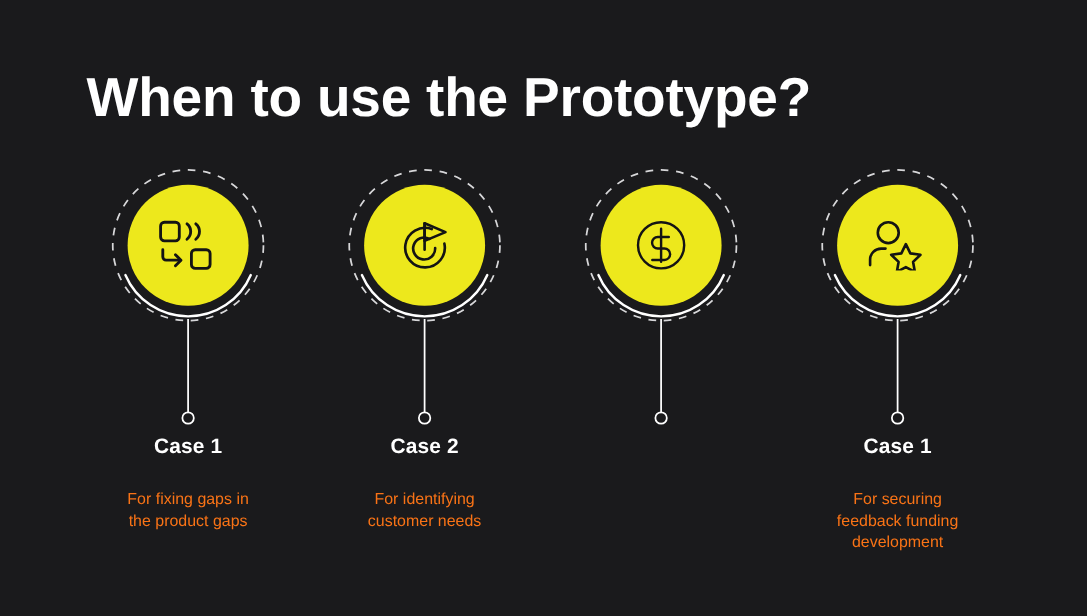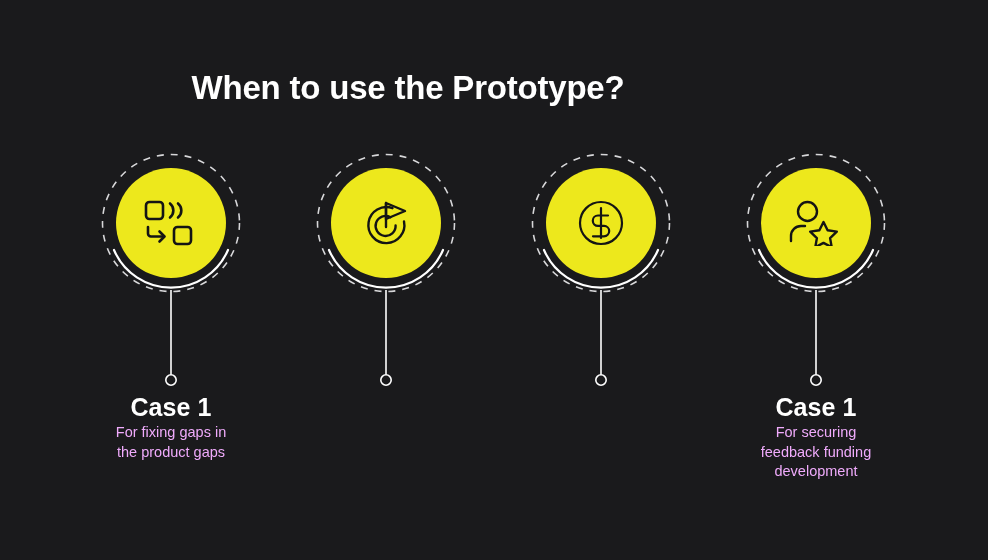--- a/index.html
+++ b/index.html
@@ -24,21 +24,21 @@
     background: #1a1a1c;
   }
 
   
   #page-title {
     position: absolute;
     top: 56px;
     left: 0;
     width: 816px;
     text-align: center;
-    font-size: 33px;
+    font-size: 50px;
     font-weight: bold;
     color: #ffffff;
     letter-spacing: -0.2px;
     line-height: 64px;
     white-space: nowrap;
   }
 
   
   #cases {
     position: absolute;
@@ -122,32 +122,32 @@
   
   .caption {
     position: absolute;
     left: 0;
     top: 245px;
     width: 200px;
     text-align: center;
   }
 
   .case-title {
-    font-size: 25px;
+    font-size: 19px;
     font-weight: bold;
     color: #ffffff;
     line-height: 24px;
     letter-spacing: 0.1px;
   }
 
   .case-desc {
-    margin-top: 4px;
+    margin-top: 26px;
     font-size: 14.5px;
     font-weight: normal;
-    color: #f0abfc;
+    color: #f97316;
     line-height: 19.5px;
   }
 </style>
 </head>
 <body>
 
 <div id="slide">
 
   <div id="page-title">When to use the Prototype?</div>
 
@@ -217,20 +217,27 @@
             </g>
           </svg>
         </div>
       </div>
 
       <svg class="connector" viewBox="0 0 20 100">
         <line x1="10" y1="0" x2="10" y2="84.5" stroke="#ffffff" stroke-width="1.6"></line>
         <circle cx="10" cy="90" r="5.2" fill="none" stroke="#ffffff" stroke-width="1.6"></circle>
       </svg>
 
+      <div class="caption">
+        <div class="case-title">Case 2</div>
+        <div class="case-desc">
+          <span>For identifying</span><br>
+          <span>customer needs</span>
+        </div>
+      </div>
     </div>
 
     <div class="case-col" style="left:601px;">
       <div class="badge">
 
         <svg class="dashed-ring" viewBox="0 0 140 140">
           <circle cx="70" cy="70" r="68.5" fill="none" stroke="#d7d7d9" stroke-width="1.6" stroke-dasharray="7 7" stroke-linecap="butt"></circle>
         </svg>
 
         <div class="disc"></div>

